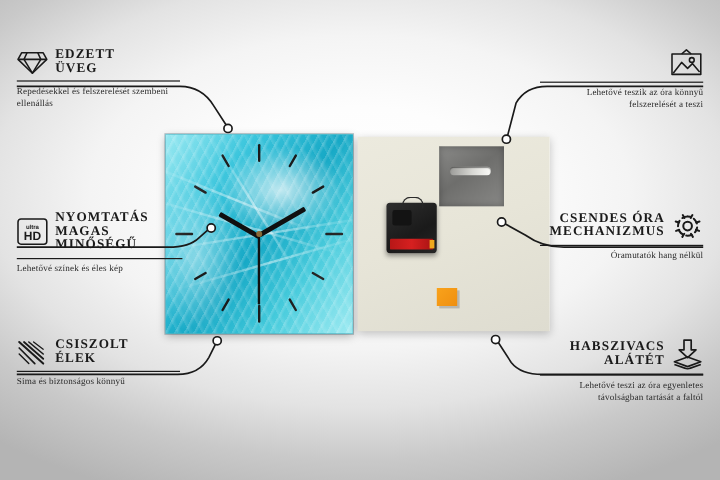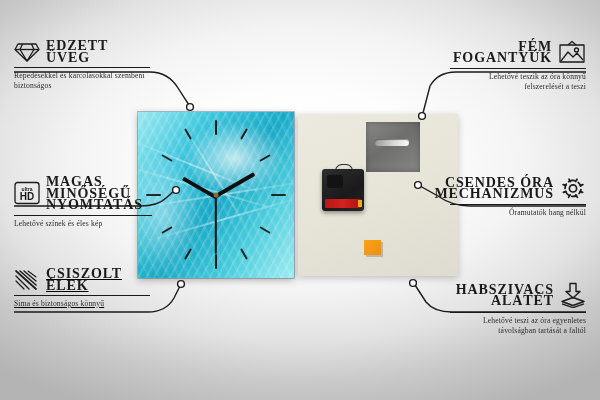--- a/index.html
+++ b/index.html
@@ -94,21 +94,21 @@
     box-shadow: 2px 2px 0 rgba(150,150,145,.55);
   }
 
   
   .callout { position: absolute; }
   .callout .head { display: flex; align-items: center; gap: 6px; }
   .callout.left .head { justify-content: flex-start; }
   .callout.right .head { justify-content: flex-end; }
   .title {
     font-family: "Liberation Serif", serif;
-    font-size: 14px; font-weight: 700; color: #1a1a1a;
+    font-size: 11px; font-weight: 700; color: #1a1a1a;
     letter-spacing: .9px; line-height: 11.5px; text-transform: uppercase;
   }
   .callout.left .title { text-align: left; }
   .callout.right .title { text-align: right; }
   .rule { height: 1px; background: #1a1a1a; margin: 4px 0 3px; }
   .desc {
     font-family: "Liberation Serif", serif;
     font-size: 7.6px; color: #2a2a2a; line-height: 9.6px; letter-spacing: .15px;
   }
   .callout.right .desc { text-align: right; }
@@ -201,40 +201,40 @@
           <path d="M1,8.5 H25"></path>
           <path d="M8.5,3 L6,8.5 L13,20 L20,8.5 L17.5,3"></path>
         </g>
       </svg>
       <div class="title">
         <div>EDZETT</div>
         <div>ÜVEG</div>
       </div>
     </div>
     <div class="rule"></div>
-    <div class="desc">Repedésekkel és karcolásokkal szembeni biztonságos</div>
+    <div class="desc">Repedésekkel és felszerelését szembeni ellenállás</div>
   </div>
 
   <div class="callout left" style="left:14px; top:176px; width:138px;">
     <div class="head">
       <svg class="ico" width="26" height="24" viewBox="0 0 26 24">
         <rect x="1" y="1.5" width="24" height="21" rx="2.5" fill="none" stroke="#1a1a1a" stroke-width="1.3"></rect>
         <text x="13" y="9.6" text-anchor="middle" font-family="Liberation Sans, sans-serif" font-size="5" font-weight="700" fill="#1a1a1a">ultra</text>
         <text x="13" y="19.2" text-anchor="middle" font-family="Liberation Sans, sans-serif" font-size="10" font-weight="700" fill="#1a1a1a">HD</text>
       </svg>
       <div class="title">
+        <div>NYOMTATÁS</div>
         <div>MAGAS MINŐSÉGŰ</div>
-        <div>NYOMTATÁS</div>
       </div>
     </div>
     <div class="rule"></div>
     <div class="desc">Lehetővé színek és éles kép</div>
   </div>
 
-  <div class="callout left" style="left:14px; top:268px; width:136px;text-decoration:underline;">
+  <div class="callout left" style="left:14px; top:282px; width:136px;">
     <div class="head">
       <svg class="ico" width="26" height="22" viewBox="0 0 26 22">
         <g stroke="#1a1a1a" stroke-linecap="round">
           <path d="M2,2 L22,20" stroke-width="1.7"></path>
           <path d="M6,2 L22,16" stroke-width="1.5"></path>
           <path d="M10,2 L22,12" stroke-width="1.3"></path>
           <path d="M14,2 L22,8" stroke-width="1.1"></path>
           <path d="M2,7  L15,20" stroke-width="1.4"></path>
           <path d="M2,12 L10,20" stroke-width="1.2"></path>
         </g>
@@ -243,24 +243,20 @@
         <div>CSISZOLT</div>
         <div>ÉLEK</div>
       </div>
     </div>
     <div class="rule"></div>
     <div class="desc">Sima és biztonságos könnyű</div>
   </div>
 
   <div class="callout right" style="left:450px; top:40px; width:136px;">
     <div class="head">
-      <div class="title">
-        <div>FÉM</div>
-        <div>FOGANTYÚK</div>
-      </div>
       <svg class="ico" width="28" height="24" viewBox="0 0 28 24">
         <g fill="none" stroke="#1a1a1a" stroke-width="1.3" stroke-linejoin="round">
           <path d="M10,5 L14,1.5 L18,5"></path>
           <rect x="2" y="5" width="24" height="17"></rect>
           <path d="M3,21 L10,12 L15,17 L19,13 L25,20"></path>
           <circle cx="18.5" cy="10" r="2"></circle>
         </g>
       </svg>
     </div>
     <div class="rule"></div>

